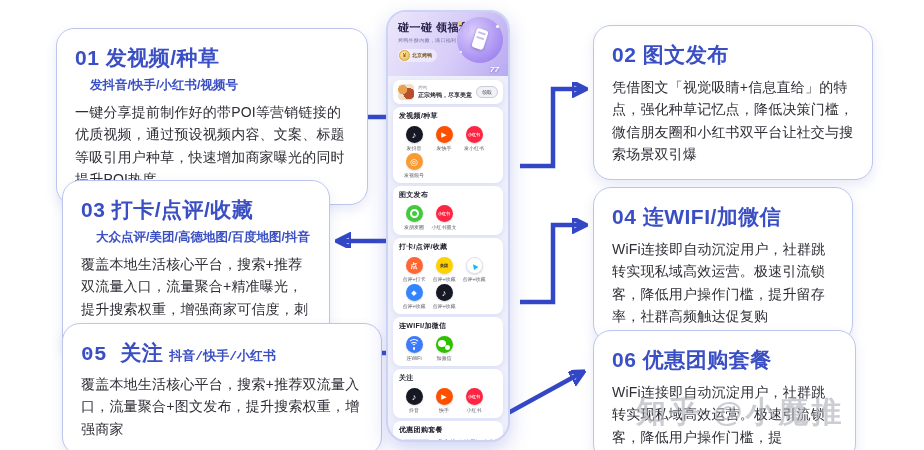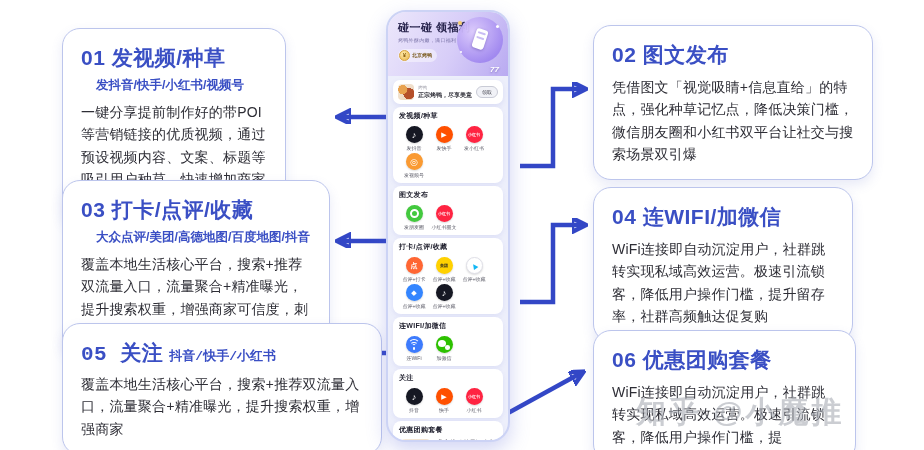--- a/index.html
+++ b/index.html
@@ -8,21 +8,21 @@
   .canvas { position:relative; width:924px; height:450px; background:#fff; }
 
   
   .arrows { position:absolute; left:0; top:0; width:924px; height:450px; z-index:1; pointer-events:none; }
   .arrows path { stroke:var(--arrow-blue,#3347c6); stroke-width:4.5; fill:none; }
 
   
   .callout { position:absolute; z-index:2; background:#fff; border:1.5px solid #bcc5ec;
     border-radius:18px; padding:15px 16px 13px 18px;
     box-shadow:0 5px 12px rgba(90,105,200,.14); }
-  .b1 { left:62px;  top:28px;  width:224px; min-height:126px; }
+  .b1 { left:56px;  top:28px;  width:312px; min-height:126px; }
   .b3 { left:62px;  top:180px; width:268px; min-height:128px; }
   .b5 { left:62px;  top:323px; width:320px; min-height:92px;font-family:Liberation Mono, monospace; }
   .b2 { left:593px; top:25px;  width:280px; min-height:127px; }
   .b4 { left:593px; top:187px; width:260px; min-height:112px; }
   .b6 { left:593px; top:330px; width:263px; min-height:94px; }
   .c-title { font-size:21px; font-weight:800; color:var(--accent-blue,#3a4fc4); letter-spacing:.5px; }
   .c-title .c-sub-inline { font-size:13px; font-weight:800; margin-left:6px; letter-spacing:0; }
   .c-sub { font-size:12.5px; font-weight:800; color:var(--accent-blue,#3a4fc4); margin-top:5px;margin-left:15px; }
   .c-body { font-size:14px; color:#2e2e36; line-height:1.6; margin-top:7px; letter-spacing:.2px; }
 
@@ -133,21 +133,21 @@
     <div class="c-body">覆盖本地生活核心平台，搜索+推荐双流量入口，流量聚合+精准曝光，提升搜索权重，增强商家可信度，刺激用户到店转化</div>
   </div>
 
   <div class="callout b4">
     <div class="c-title"><span>04</span> <span>连WIFI/加微信</span></div>
     <div class="c-body">WiFi连接即自动沉淀用户，社群跳转实现私域高效运营。极速引流锁客，降低用户操作门槛，提升留存率，社群高频触达促复购</div>
   </div>
 
   <div class="callout b5">
     <div class="c-title"><span>05</span> <span>关注</span><span class="c-sub-inline">抖音/快手/小红书</span></div>
-    <div class="c-body">覆盖本地生活核心平台，搜索+推荐双流量入口，流量聚合+精准曝光，提升搜索权重，增强商家</div>
+    <div class="c-body">覆盖本地生活核心平台，搜索+推荐双流量入口，流量聚合+图文发布，提升搜索权重，增强商家</div>
   </div>
 
   <div class="callout b6">
     <div class="c-title"><span>06</span> <span>优惠团购套餐</span></div>
     <div class="c-body">WiFi连接即自动沉淀用户，社群跳转实现私域高效运营。极速引流锁客，降低用户操作门槛，提</div>
   </div>
 
   <div class="phone">
     <div class="p-header">
       <div class="p-title">碰一碰 领福利</div>

